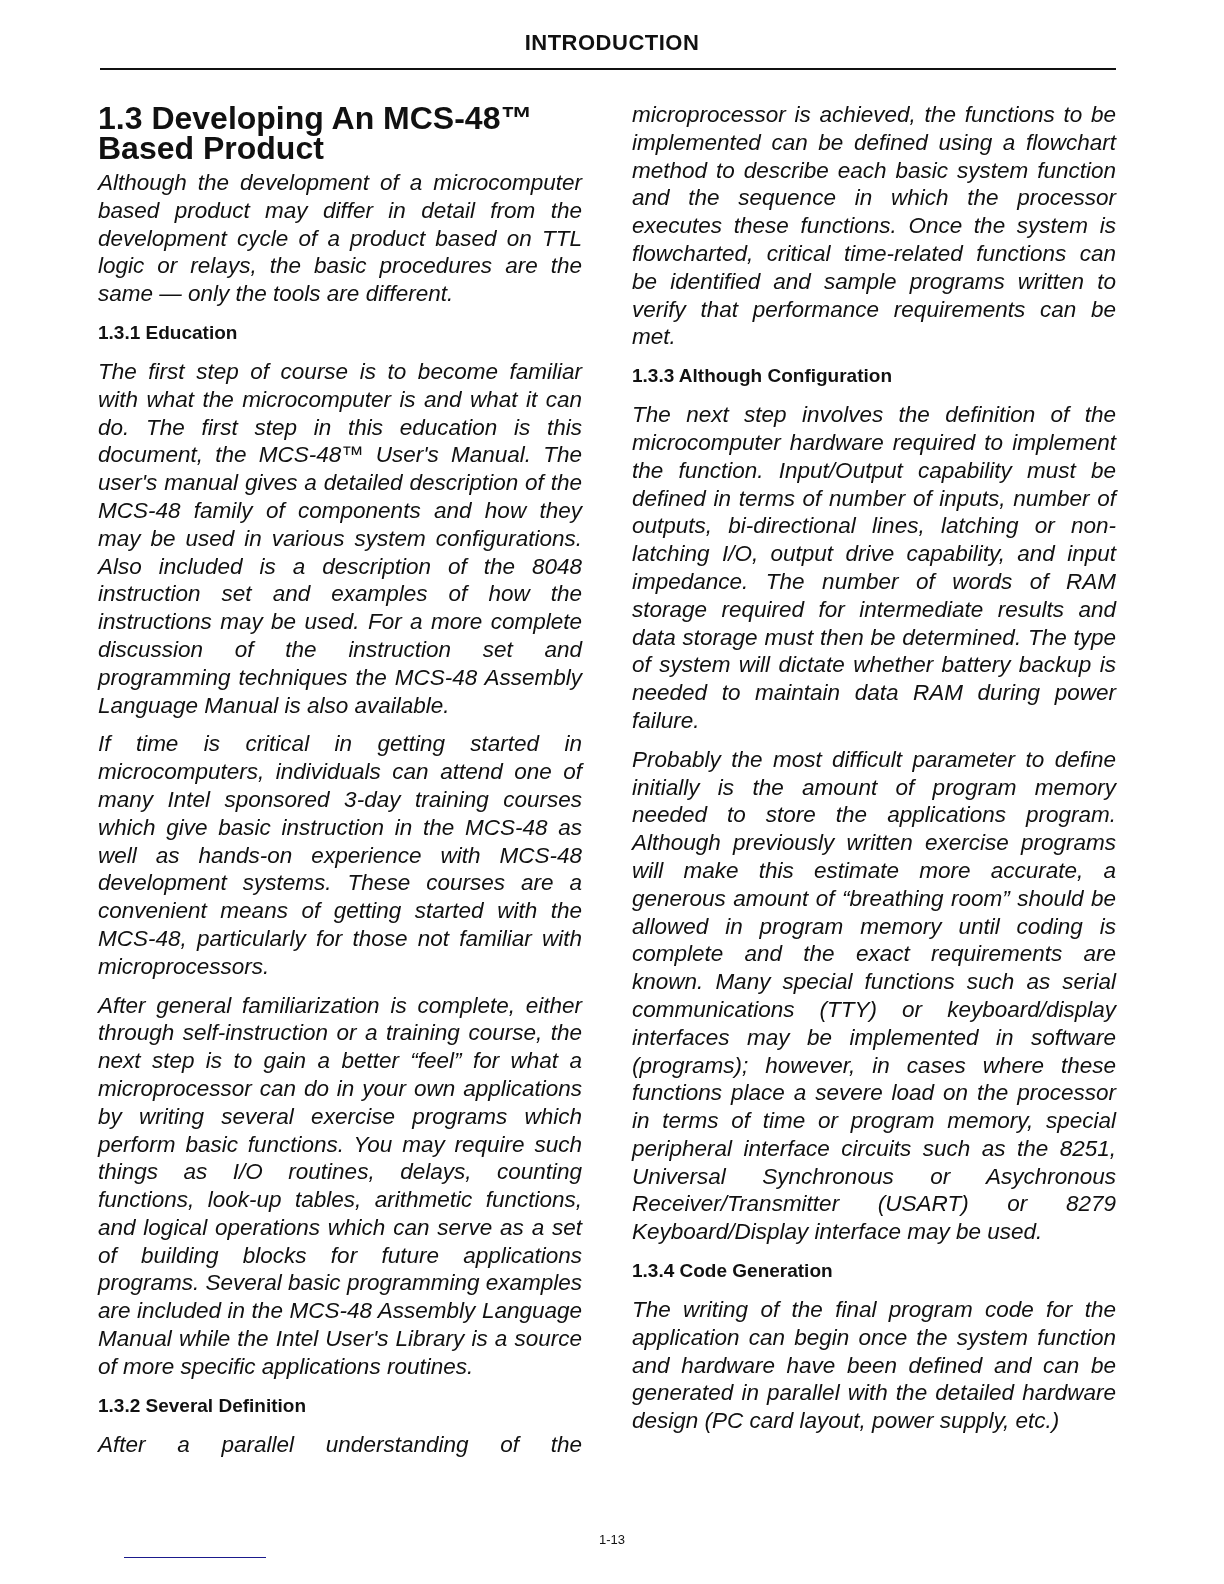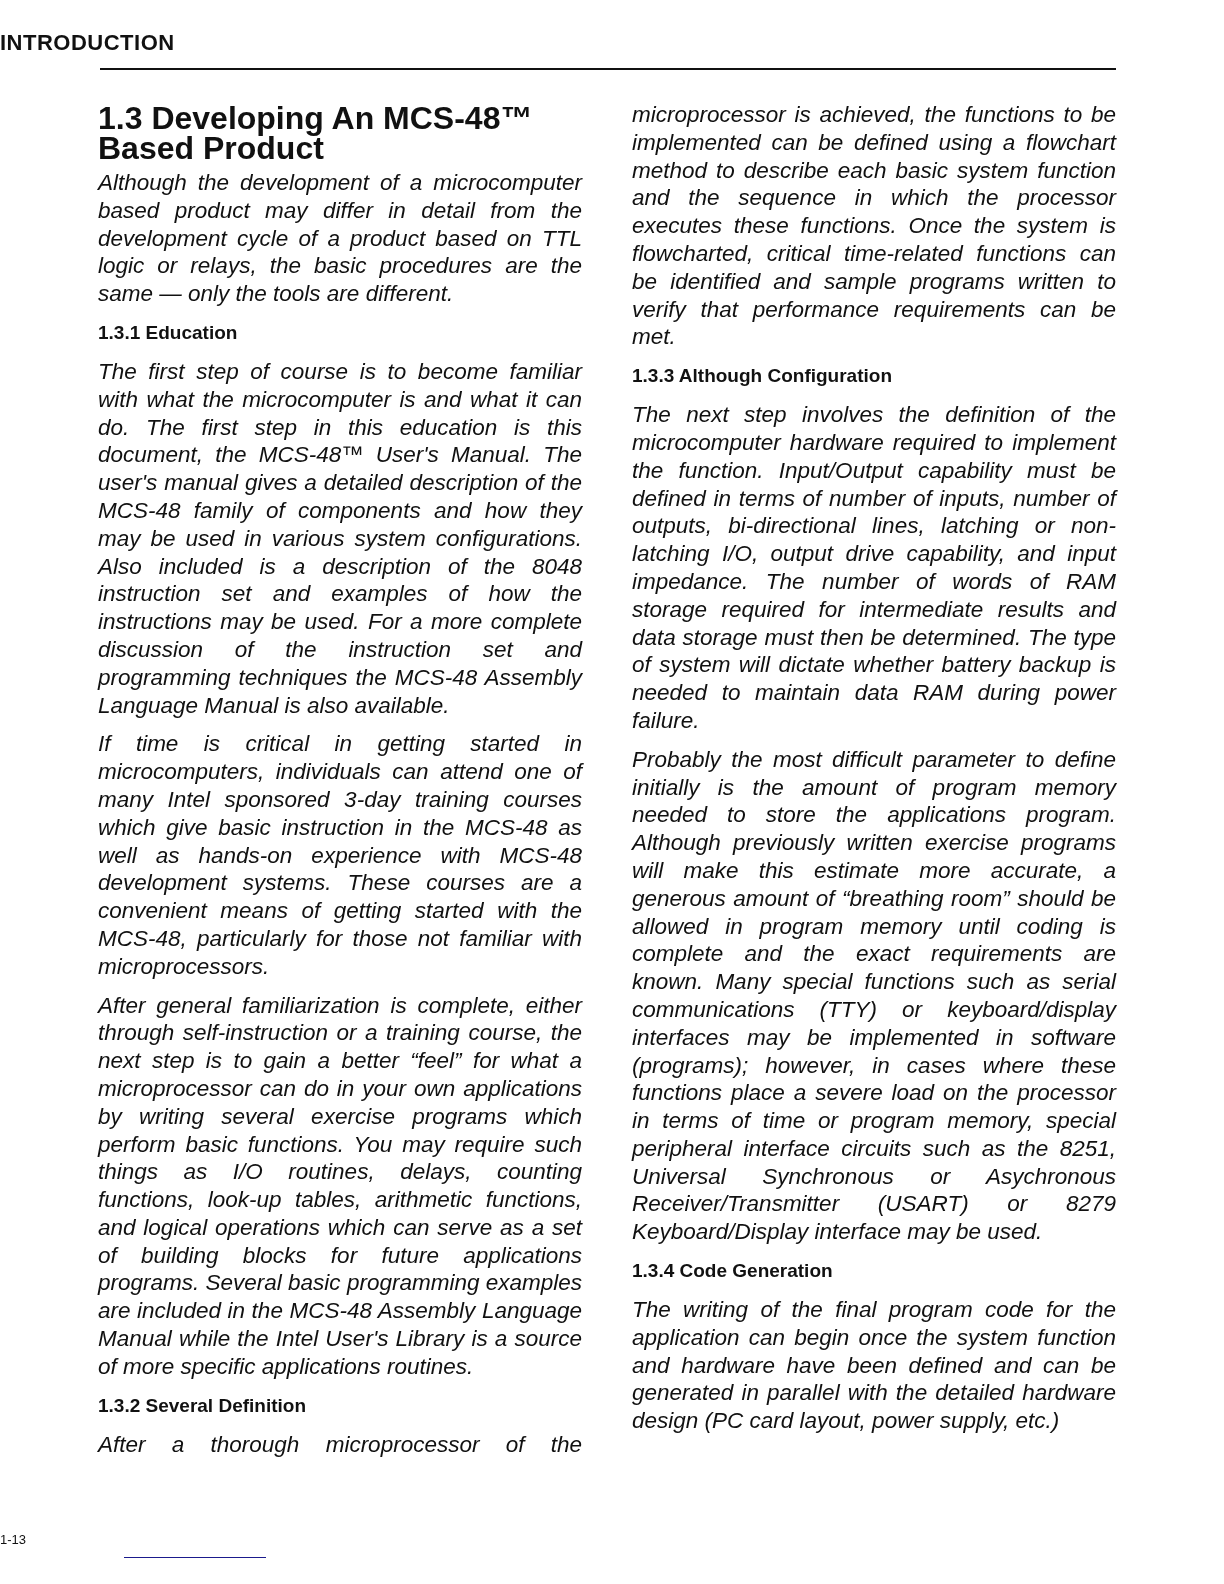--- a/index.html
+++ b/index.html
@@ -1,18 +1,18 @@
 <!DOCTYPE html>
 <html><head>
 <meta charset="utf-8">
 <style>
   html, body { margin: 0; padding: 0; background: #ffffff; }
   body { width: 1224px; height: 1584px; position: relative; overflow: hidden; color: #111; }
   .page-header {
-    position: absolute; left: 0; top: 30px; width: 1224px; 
+    position: absolute; left: 0; top: 30px; width: 1224px; text-align: center;
     font-family: "Liberation Sans", sans-serif; font-weight: bold; font-size: 22px; letter-spacing: 0.5px;
   }
   .header-rule {
     position: absolute; left: 100px; top: 68px; width: 1016px; height: 2px; background: #111;
   }
   .col {
     position: absolute; top: 100px; width: 484px;
     font-family: "Liberation Sans", sans-serif; font-size: 22.5px; line-height: 27.8px;
   }
   .col-left { left: 98px; }
@@ -20,21 +20,21 @@
   h1.section-title {
     font-family: "Liberation Sans", sans-serif; font-weight: bold; font-size: 32px; line-height: 30px;
     margin: 3px 0 6px 0;
   }
   h2.subsection {
     font-family: "Liberation Sans", sans-serif; font-weight: bold; font-size: 19px; line-height: 26px;
     margin: 12px 0 12px 0;
   }
   p.para { margin: 0 0 11px 0; text-align: justify; font-style: italic; }
   .page-number {
-    position: absolute; left: 0; top: 1532px; width: 1224px; text-align: left;
+    position: absolute; left: 0; top: 1532px; width: 1224px; text-align: center;
     font-family: "Liberation Sans", sans-serif; font-size: 13px;
   }
   .footer-link-line {
     position: absolute; left: 124px; top: 1557px; width: 142px; height: 1px; background: #1a1a8c;
   }
 </style>
 </head>
 <body>
 
 <div class="page-header">INTRODUCTION</div>
@@ -43,21 +43,21 @@
 <div class="col col-left">
   <h1 class="section-title">1.3 Developing An MCS-48™ Based Product</h1>
   <p class="para">Although the development of a microcomputer based product may differ in detail from the development cycle of a product based on TTL logic or relays, the basic procedures are the same — only the tools are different.</p>
 
   <h2 class="subsection">1.3.1 Education</h2>
   <p class="para">The first step of course is to become familiar with what the microcomputer is and what it can do. The first step in this education is this document, the MCS-48™ User's Manual. The user's manual gives a detailed description of the MCS-48 family of components and how they may be used in various system configurations. Also included is a description of the 8048 instruction set and examples of how the instructions may be used. For a more complete discussion of the instruction set and programming techniques the MCS-48 Assembly Language Manual is also available.</p>
   <p class="para">If time is critical in getting started in microcomputers, individuals can attend one of many Intel sponsored 3-day training courses which give basic instruction in the MCS-48 as well as hands-on experience with MCS-48 development systems. These courses are a convenient means of getting started with the MCS-48, particularly for those not familiar with microprocessors.</p>
   <p class="para">After general familiarization is complete, either through self-instruction or a training course, the next step is to gain a better “feel” for what a microprocessor can do in your own applications by writing several exercise programs which perform basic functions. You may require such things as I/O routines, delays, counting functions, look-up tables, arithmetic functions, and logical operations which can serve as a set of building blocks for future applications programs. Several basic programming examples are included in the MCS-48 Assembly Language Manual while the Intel User's Library is a source of more specific applications routines.</p>
 
   <h2 class="subsection">1.3.2 Several Definition</h2>
-  <p class="para" style="text-align-last: justify;">After a thorough microprocessor of the</p>
+  <p class="para" style="text-align-last: justify;">After a parallel understanding of the</p>
 </div>
 
 <div class="col col-right">
   <p class="para">microprocessor is achieved, the functions to be implemented can be defined using a flowchart method to describe each basic system function and the sequence in which the processor executes these functions. Once the system is flowcharted, critical time-related functions can be identified and sample programs written to verify that performance requirements can be met.</p>
 
   <h2 class="subsection">1.3.3 Although Configuration</h2>
   <p class="para">The next step involves the definition of the microcomputer hardware required to implement the function. Input/Output capability must be defined in terms of number of inputs, number of outputs, bi-directional lines, latching or non-latching I/O, output drive capability, and input impedance. The number of words of RAM storage required for intermediate results and data storage must then be determined. The type of system will dictate whether battery backup is needed to maintain data RAM during power failure.</p>
   <p class="para">Probably the most difficult parameter to define initially is the amount of program memory needed to store the applications program. Although previously written exercise programs will make this estimate more accurate, a generous amount of “breathing room” should be allowed in program memory until coding is complete and the exact requirements are known. Many special functions such as serial communications (TTY) or keyboard/display interfaces may be implemented in software (programs); however, in cases where these functions place a severe load on the processor in terms of time or program memory, special peripheral interface circuits such as the 8251, Universal Synchronous or Asychronous Receiver/Transmitter (USART) or 8279 Keyboard/Display interface may be used.</p>
 
   <h2 class="subsection">1.3.4 Code Generation</h2>

